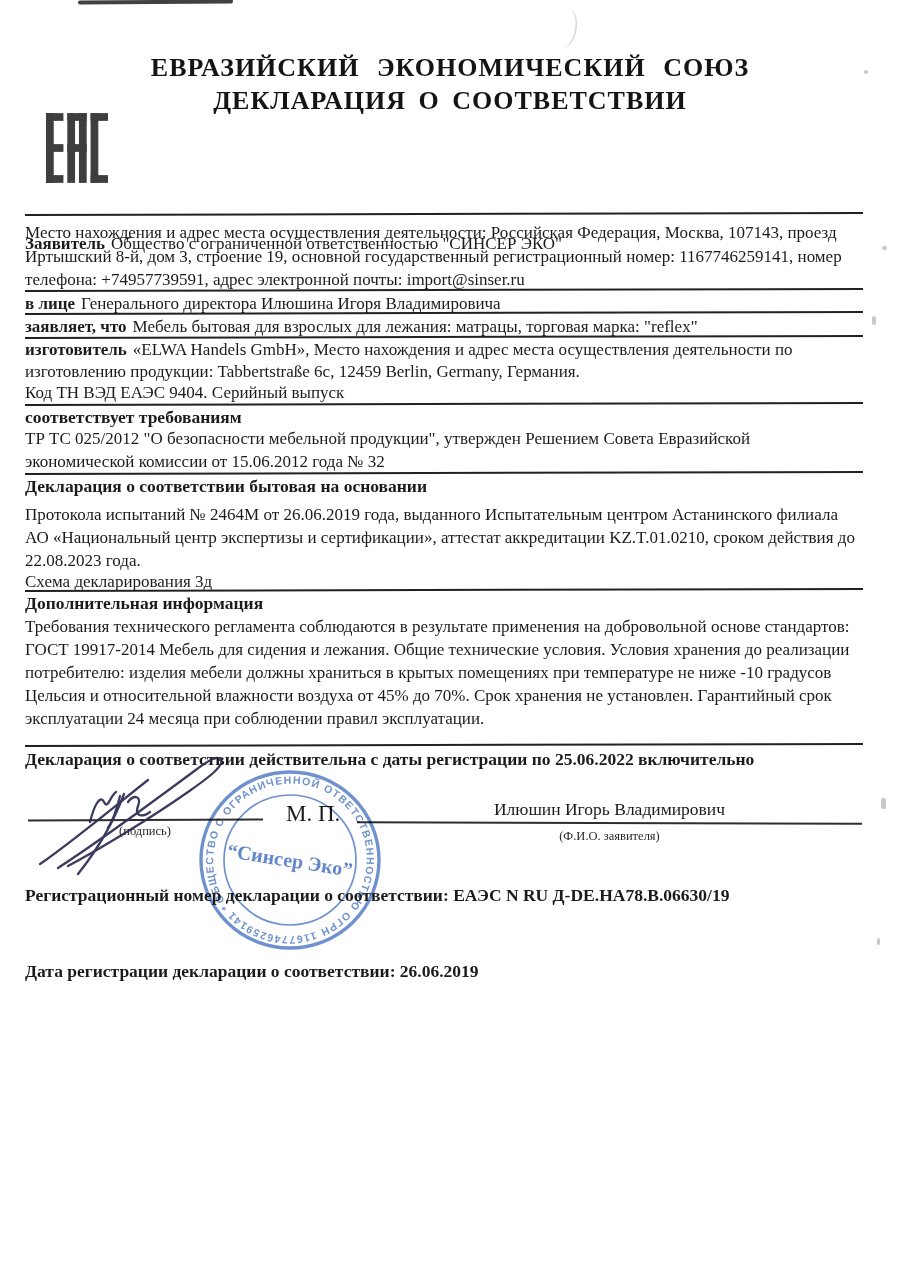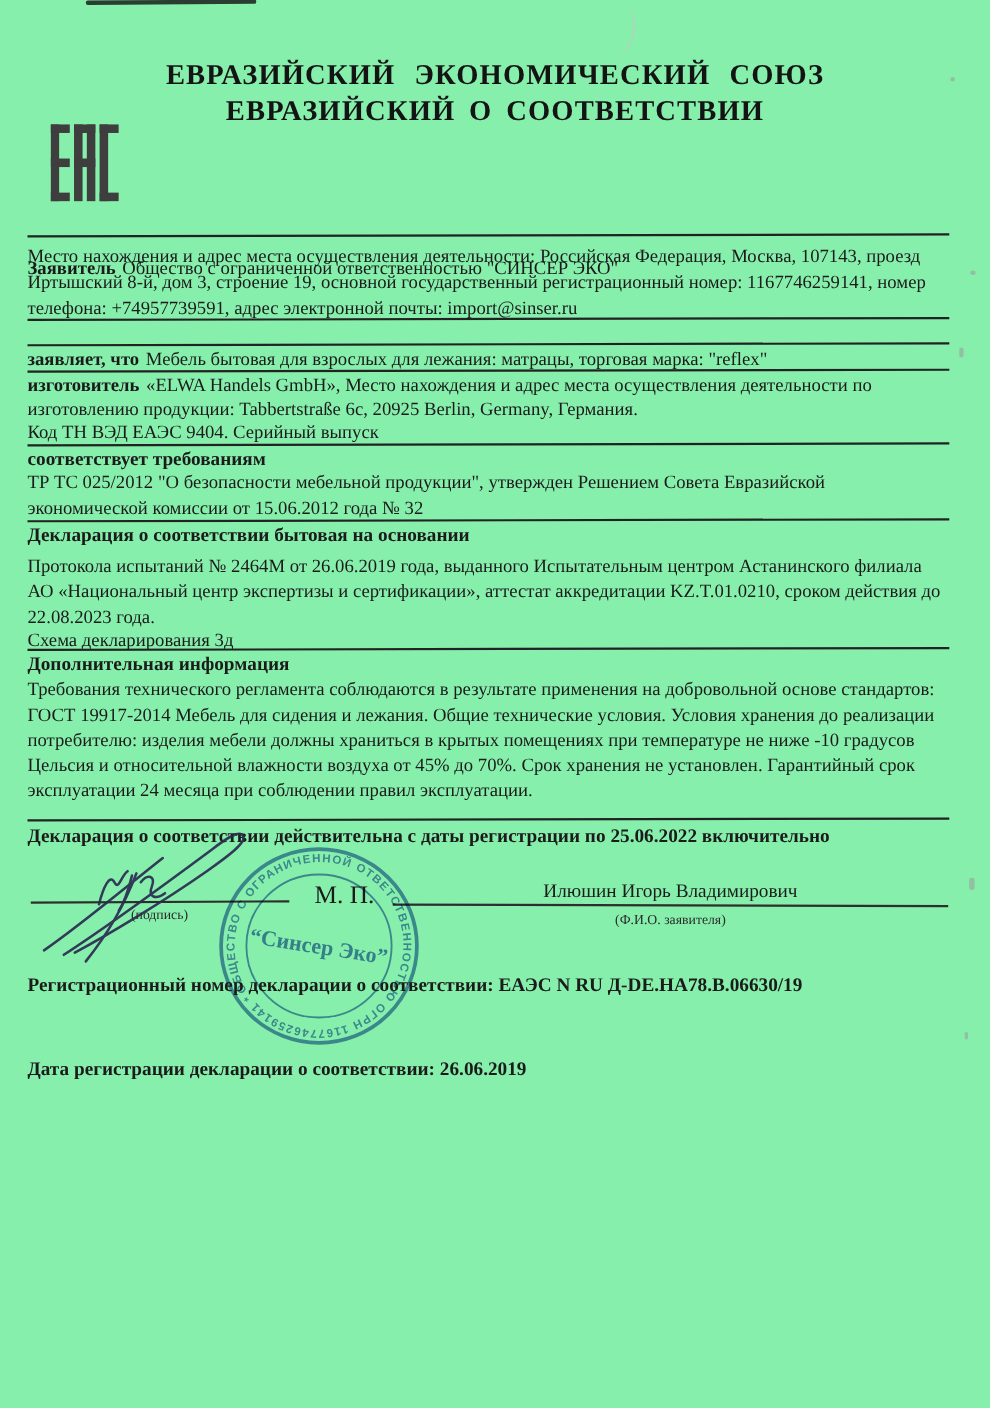--- a/index.html
+++ b/index.html
@@ -1,18 +1,18 @@
 <!DOCTYPE html>
 <html lang="ru"><head>
 <meta charset="utf-8">
 <style>
   html,body{margin:0;padding:0;background:#e8e8e8;}
   .page{
     position:relative;width:900px;height:1280px;margin:0 auto;
-    background:#86efac;overflow:hidden;
+    background:#ffffff;overflow:hidden;
     font-family:"Liberation Serif","DejaVu Serif",serif;
     color:#1b1b1b;
   }
   .abs{position:absolute;}
   .title{
     left:0;top:53px;width:900px;text-align:center;
     font-size:26px;font-weight:700;letter-spacing:1px;word-spacing:10px;
     color:#141414;
   }
   .title2{top:86px;word-spacing:5px;}
@@ -34,21 +34,21 @@
 
   <div class="artifact" style="left:78px;top:0;width:155px;height:4px;background:#111;opacity:.8;transform:rotate(-0.4deg);"></div>
   <div class="abs" style="left:553px;top:8px;width:22px;height:40px;border-right:2px solid #c6c6c6;border-radius:50%;transform:rotate(10deg);opacity:.6;"></div>
   <div class="artifact" style="left:864px;top:70px;width:4px;height:4px;"></div>
   <div class="artifact" style="left:882px;top:246px;width:5px;height:4px;"></div>
   <div class="artifact" style="left:872px;top:316px;width:4px;height:9px;"></div>
   <div class="artifact" style="left:881px;top:798px;width:5px;height:11px;"></div>
   <div class="artifact" style="left:877px;top:938px;width:3px;height:7px;"></div>
 
   <div class="abs title">ЕВРАЗИЙСКИЙ ЭКОНОМИЧЕСКИЙ СОЮЗ</div>
-  <div class="abs title title2">ЕВРАЗИЙСКИЙ О СООТВЕТСТВИИ</div>
+  <div class="abs title title2">ДЕКЛАРАЦИЯ О СООТВЕТСТВИИ</div>
 
   <div class="abs" style="left:46px;top:112px;">
     <svg width="62" height="72" viewBox="0 0 64 72">
       <title>ЕАС</title>
       <g fill="#3e3e3e">
         <rect x="0" y="0" width="8" height="72"></rect>
           <rect x="0" y="0" width="18" height="8"></rect>
           <rect x="0" y="32" width="18" height="8"></rect>
           <rect x="0" y="64" width="18" height="8"></rect>
         <rect x="22" y="0" width="8" height="72"></rect>
@@ -65,32 +65,35 @@
   <div class="abs body-text" style="top:184px;margin-top:48px;">
     <span class="lbl">Заявитель</span><span>Общество с ограниченной ответственностью "СИНСЕР  ЭКО"</span>
   </div>
 
   <div class="abs rule" style="top:213px;"></div>
 
   <div class="abs body-text" style="top:221px;">Место нахождения и адрес места осуществления деятельности: Российская Федерация, Москва, 107143, проезд Иртышский 8-й, дом 3, строение 19, основной государственный регистрационный номер: 1167746259141, номер телефона: +74957739591, адрес электронной почты: import@sinser.ru</div>
 
   <div class="abs rule thin" style="top:289px;"></div>
 
+  <div class="abs body-text" style="top:292px;">
+    <span class="lbl">в лице</span><span>Генерального директора Илюшина Игоря Владимировича</span>
+  </div>
 
   <div class="abs rule thin" style="top:312px;"></div>
 
   <div class="abs body-text" style="top:315px;">
     <span class="lbl">заявляет, что</span><span>Мебель бытовая для взрослых для лежания: матрацы, торговая марка: "reflex"</span>
   </div>
 
   <div class="abs rule thin" style="top:336px;"></div>
 
   <div class="abs body-text" style="top:339px;line-height:21.5px;">
     <div>
-      <span class="lbl">изготовитель</span><span>«ELWA Handels GmbH», Место нахождения и адрес места осуществления деятельности по изготовлению продукции: Tabbertstraße 6c, 20925 Berlin,  Germany,  Германия.</span>
+      <span class="lbl">изготовитель</span><span>«ELWA Handels GmbH», Место нахождения и адрес места осуществления деятельности по изготовлению продукции: Tabbertstraße 6c, 12459 Berlin,  Germany,  Германия.</span>
     </div>
     <div>Код ТН ВЭД ЕАЭС 9404. Серийный выпуск</div>
   </div>
 
   <div class="abs rule" style="top:403px;"></div>
 
   <div class="abs body-text hdr" style="top:406px;">соответствует требованиям</div>
   <div class="abs body-text" style="top:428px;line-height:22.5px;">ТР ТС 025/2012 "О безопасности мебельной продукции", утвержден Решением Совета Евразийской экономической комиссии от 15.06.2012 года № 32</div>
 
   <div class="abs rule" style="top:472px;"></div>

